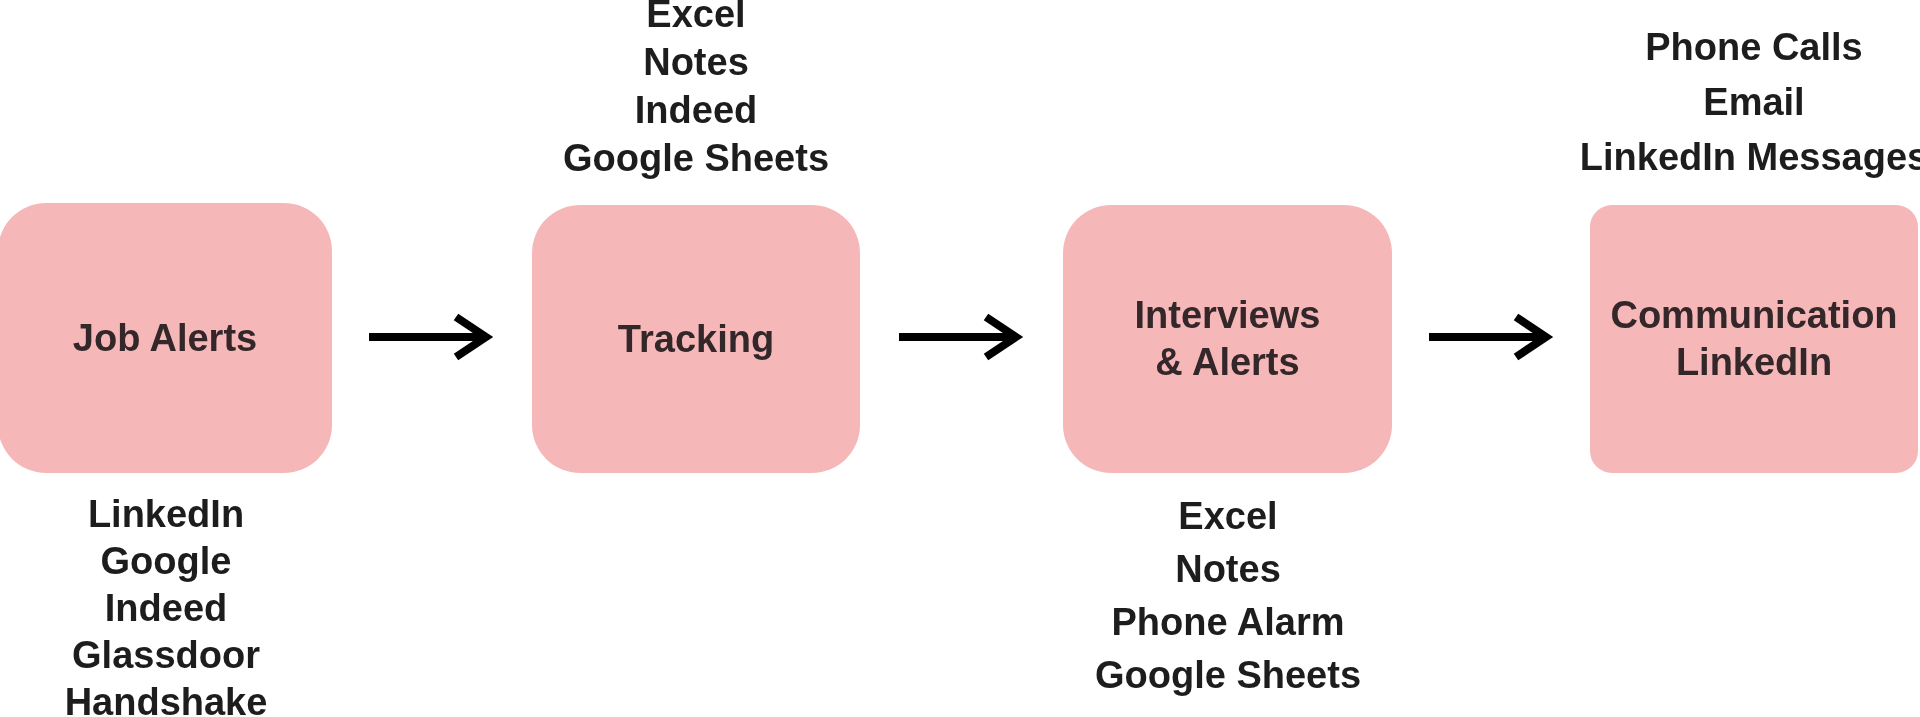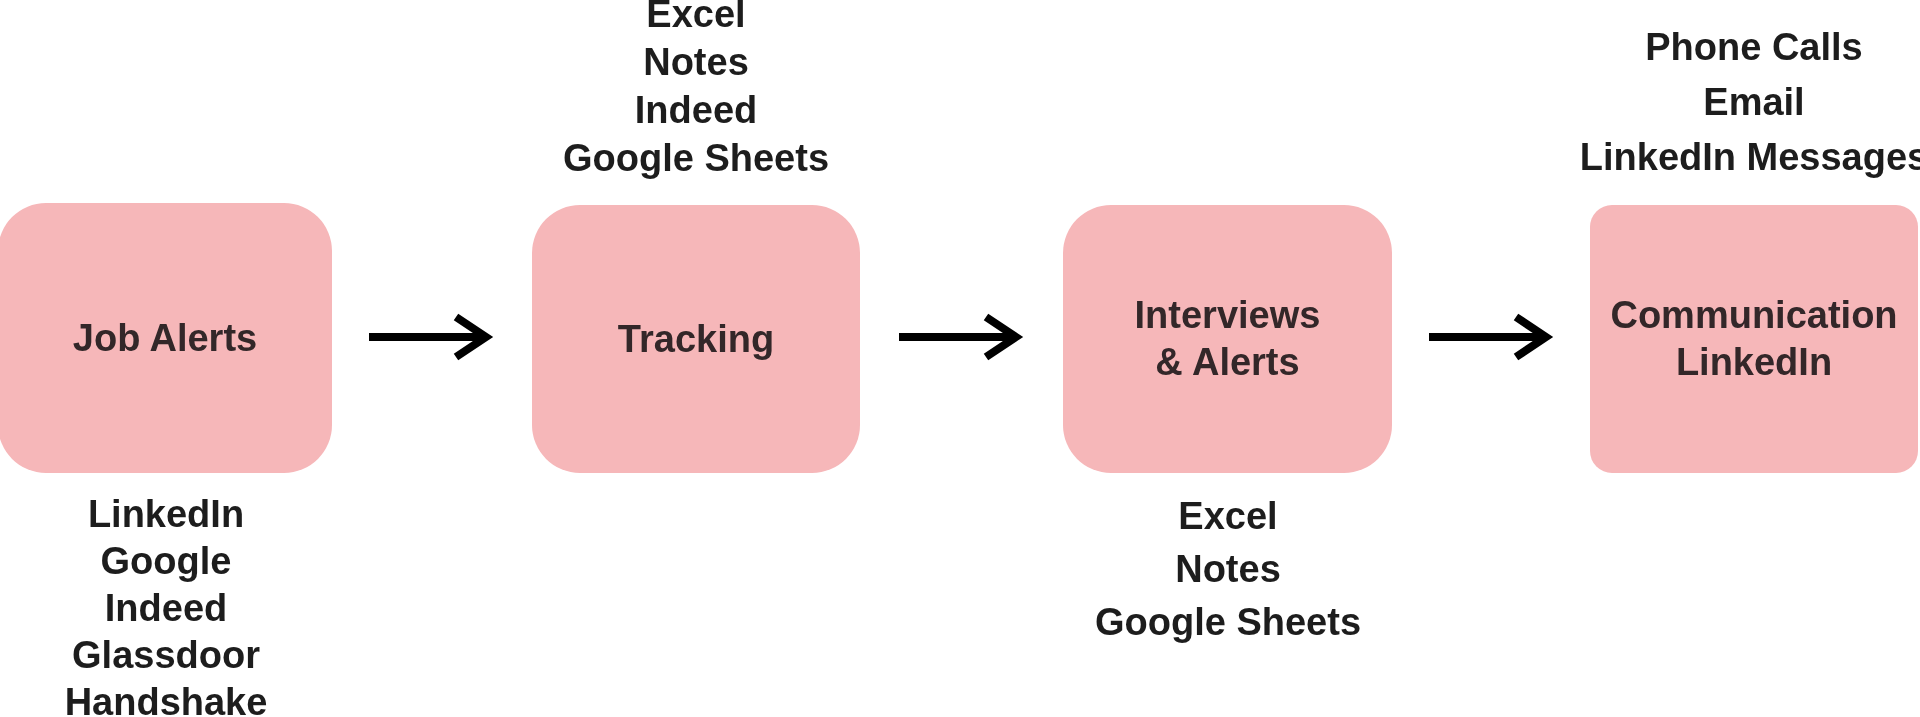--- a/index.html
+++ b/index.html
@@ -119,16 +119,17 @@
     <div>LinkedIn</div>
     <div>Google</div>
     <div>Indeed</div>
     <div>Glassdoor</div>
     <div>Handshake</div>
   </div>
 
   <div class="ann ann-3">
     <div>Excel</div>
     <div>Notes</div>
+    <div>Phone Alarm</div>
     <div>Google Sheets</div>
   </div>
 
 </div>
 
 </body></html>

